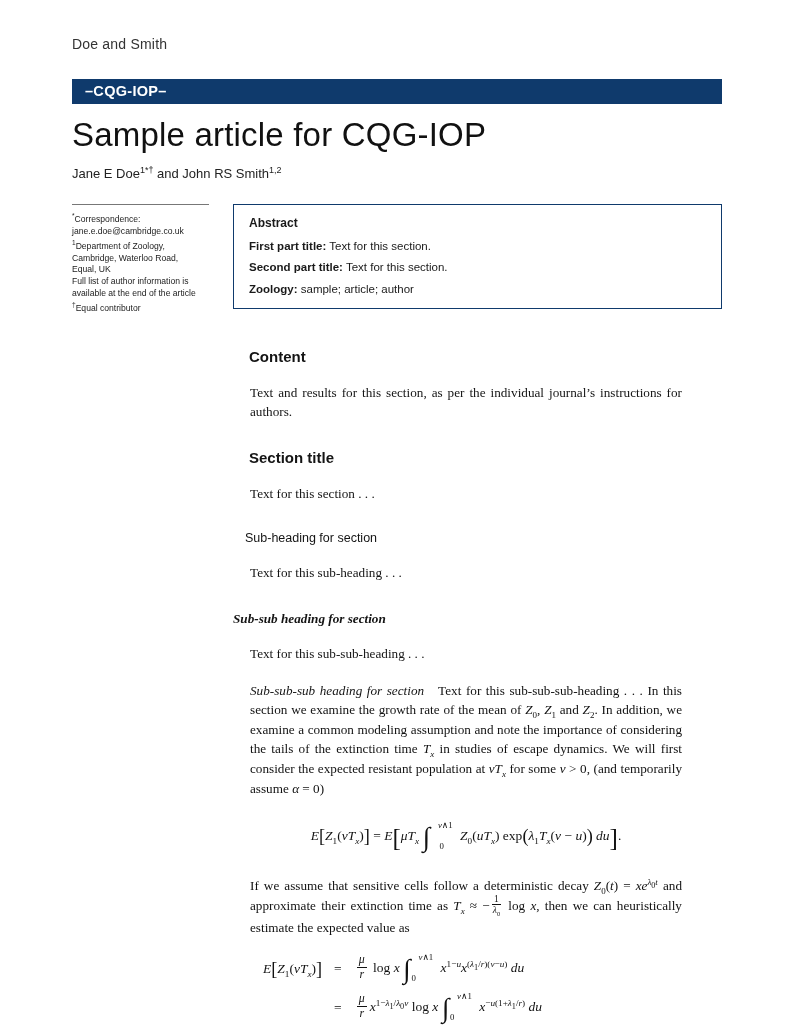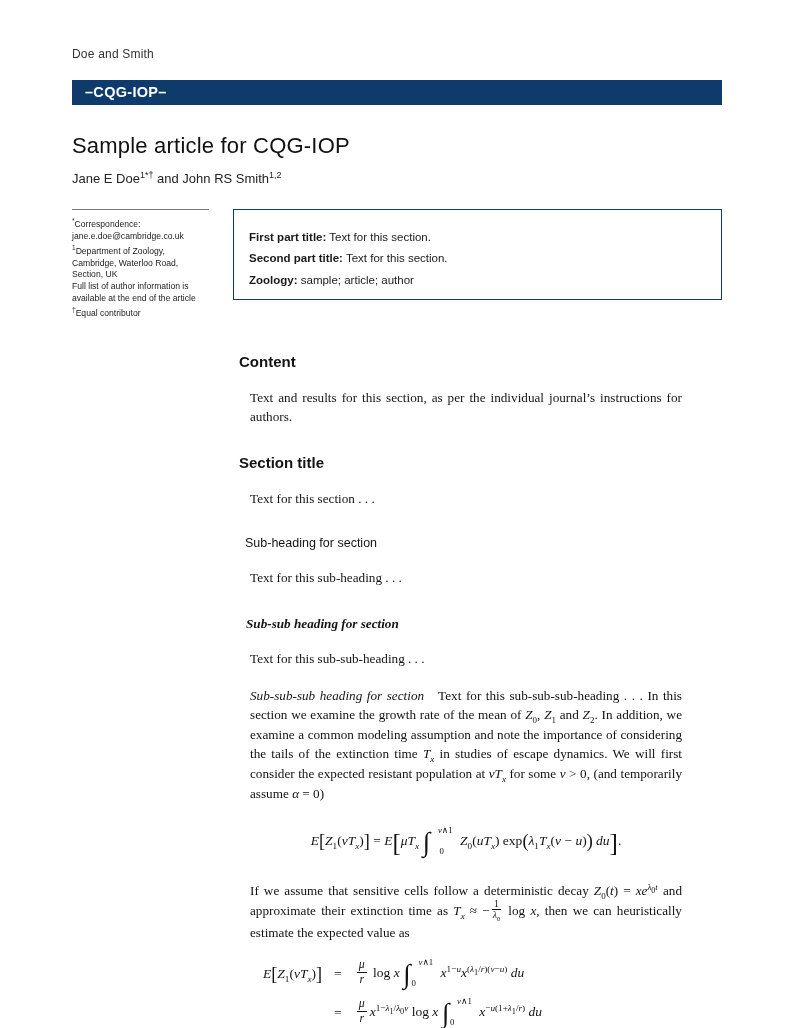--- a/index.html
+++ b/index.html
@@ -7,30 +7,30 @@
     position:relative;
     width:794px;height:1028px;
     margin:0 auto;
     background:#ffffff;
     box-sizing:border-box;
     padding:36px 72px 0 72px;
     overflow:hidden;
     color:#1a1a1a;
     font-family:"Liberation Sans",sans-serif;
   }
-  .running-head{font-size:12px;color:#333;letter-spacing:.2px;margin-top:11px;}
+  .running-head{font-size:14px;color:#333;letter-spacing:.2px;}
   .banner{
-    margin-top:19px;height:25px;line-height:25px;
+    margin-top:27px;height:25px;line-height:25px;
     background:#0f3a6c;color:#ffffff;
     font-size:14.5px;font-weight:bold;letter-spacing:.3px;
     padding-left:13px;box-sizing:border-box;
   }
   .article-title{
-    margin-top:28px;
-    font-size:22px;font-weight:300;color:#111;
+    margin-top:12px;
+    font-size:33px;font-weight:300;color:#111;
     letter-spacing:.2px;
   }
   .authors{margin-top:11px;font-size:13px;color:#222;}
   .authors sup{font-size:9px;}
 
   .head-cols{display:flex;margin-top:23px;align-items:flex-start;}
   .sidebar{
     width:137px;flex:0 0 137px;
     border-top:1px solid #777;
     padding-top:5px;
@@ -50,28 +50,28 @@
 
   .body-col{
     margin-left:161px;width:466px;
     font-family:"Liberation Serif","DejaVu Serif",serif;
     font-size:13.2px;line-height:19.6px;
     text-align:justify;color:#141414;
   }
   .h-a{
     font-family:"Liberation Sans",sans-serif;
     font-weight:bold;font-size:15px;line-height:18px;
-    text-align:left;margin:6px;
+    text-align:left;margin:16px;
   }
   .h-b{
     font-family:"Liberation Sans",sans-serif;
     font-weight:normal;font-size:12.5px;line-height:16px;
     text-align:left;margin:12px;
   }
-  .h-c{font-style:italic;font-size:13.2px;line-height:17px;text-align:left;margin:13px;}
+  .h-c{font-style:italic;font-size:13.2px;line-height:17px;text-align:left;margin:0;}
   .mt-sec{margin-top:33px;}
   .mt-gap{margin-top:27px;}
   .mt-txt{margin-top:3px;}
   .para{margin:17px;}
   .run-in-head{font-style:italic;}
   .run-in-sp{display:inline-block;width:14px;}
 
   
   .math{font-family:"Liberation Serif","DejaVu Serif",serif;color:#111;}
   .math i{font-style:italic;}
@@ -130,27 +130,28 @@
   <div class="article-title">Sample article for CQG-IOP</div>
 
   <div class="authors">Jane E Doe<sup>1*†</sup> and John RS Smith<sup>1,2</sup></div>
 
   <div class="head-cols">
     <div class="sidebar">
       <div><sup>*</sup>Correspondence:</div>
       <div>jane.e.doe@cambridge.co.uk</div>
       <div><sup>1</sup>Department of Zoology,</div>
       <div>Cambridge, Waterloo Road,</div>
-      <div>Section, UK</div>
+      <div>Equal, UK</div>
       <div>Full list of author information is</div>
       <div>available at the end of the article</div>
       <div><sup>†</sup>Equal contributor</div>
     </div>
 
     <div class="abstract-box">
+      <div class="abstract-heading">Abstract</div>
       <div class="abstract-row">
         <span class="lbl">First part title:</span>
         <span>Text for this section.</span>
       </div>
       <div class="abstract-row">
         <span class="lbl">Second part title:</span>
         <span>Text for this section.</span>
       </div>
       <div class="abstract-row">
         <span class="lbl">Zoology:</span>

